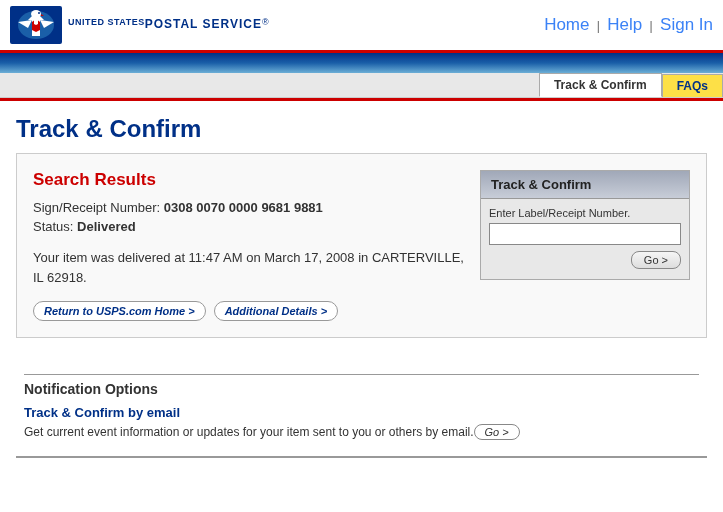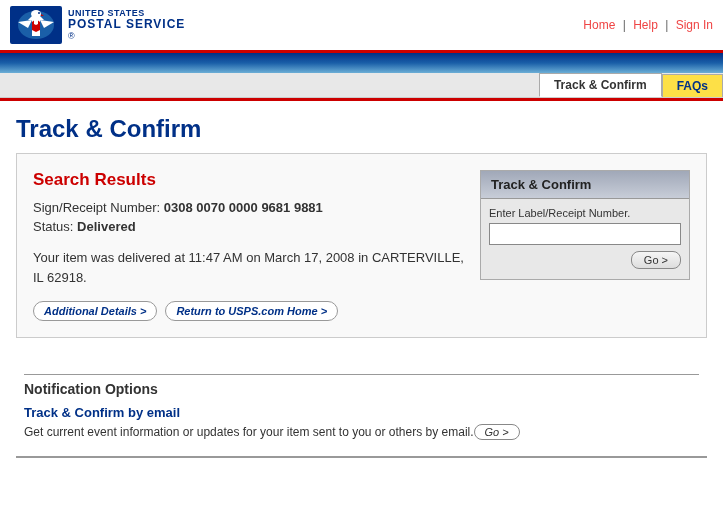--- a/index.html
+++ b/index.html
@@ -9,26 +9,26 @@
     #header {
       display: flex;
       justify-content: space-between;
       align-items: center;
       padding: 6px 10px;
       border-bottom: 3px solid #cc0000;
       background: #fff;
     }
     #logo-area { display: flex; align-items: center; gap: 6px; }
     #logo-eagle { width: 52px; height: 38px; }
-    #logo-text { display: flex; flex-direction: column; line-height: 1.1; }
+    #logo-text { display: flex; flex-direction: row; line-height: 1.1; }
     #logo-text .usps-line1 { font-size: 9px; font-weight: bold; color: #003087; text-transform: uppercase; letter-spacing: 0.5px; }
     #logo-text .usps-line2 { font-size: 12px; font-weight: bold; color: #003087; text-transform: uppercase; letter-spacing: 1px; }
     #logo-text .usps-line3 { font-size: 9px; color: #003087; text-transform: uppercase; letter-spacing: 0.5px; }
     #top-nav { font-size: 12px; color: #333; }
-    #top-nav a { color: #ef4444; text-decoration: none; font-size: 12px; }
+    #top-nav a { color: #3b82f6; text-decoration: none; font-size: 17px; }
     #top-nav span { color: #666; margin: 0 4px; }
 
     
     #blue-banner {
       height: 20px;
       background: linear-gradient(180deg, #003087 0%, #1a5fa8 50%, #6baed6 100%);
     }
 
     
     #nav-bar {
@@ -230,22 +230,22 @@
     <div id="results-left">
       <div id="results-title">Search Results</div>
       <div id="label-number-line">
         <span>Sign/Receipt Number: </span><span id="label-number-bold">0308 0070 0000 9681 9881</span>
       </div>
       <div id="status-line">
         <span>Status: </span><span id="status-bold">Delivered</span>
       </div>
       <div id="delivery-text">Your item was delivered at 11:47 AM on March 17, 2008 in CARTERVILLE, IL 62918.</div>
       <div id="button-row">
+        <a class="detail-btn" href="#">Return to USPS.com Home &gt;</a>
         <a class="detail-btn" href="#">Additional Details &gt;</a>
-        <a class="detail-btn" href="#">Return to USPS.com Home &gt;</a>
       </div>
     </div>
 
     <div id="sidebar-box">
       <div id="sidebar-title">Track &amp; Confirm</div>
       <div id="sidebar-body">
         <div id="sidebar-label">Enter Label/Receipt Number.</div>
         <input id="sidebar-input" type="text" placeholder="" style="">
         <div id="sidebar-go-row">
           <button class="go-btn">Go &gt;</button>

